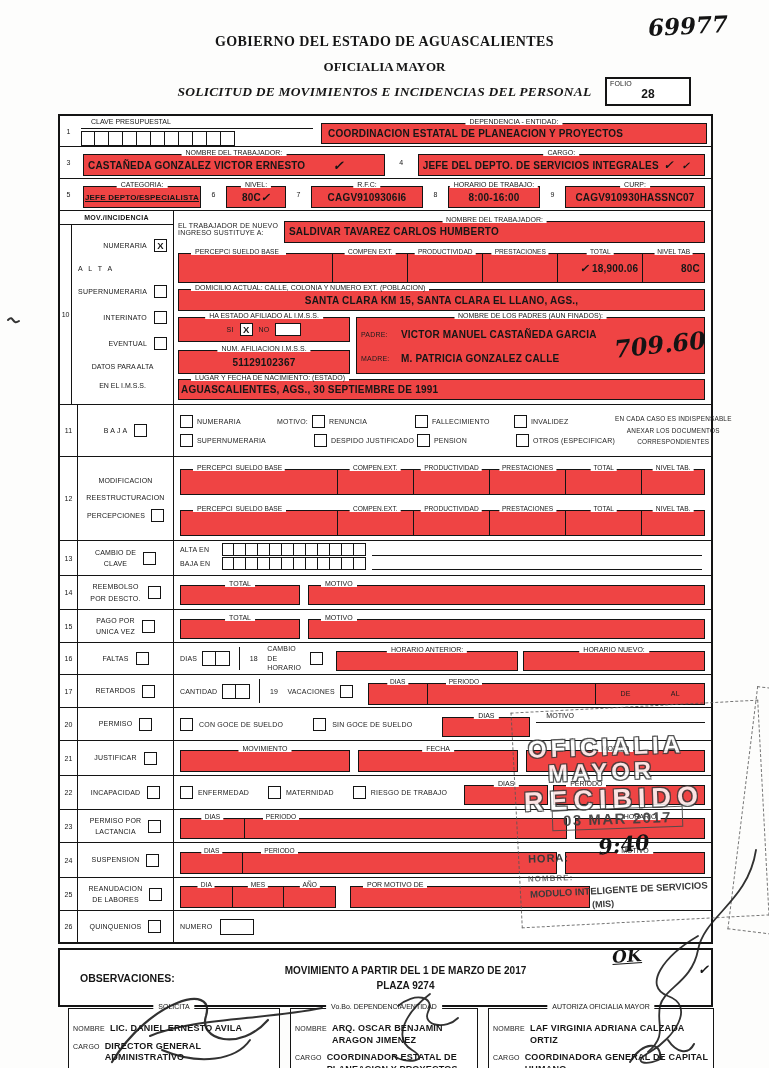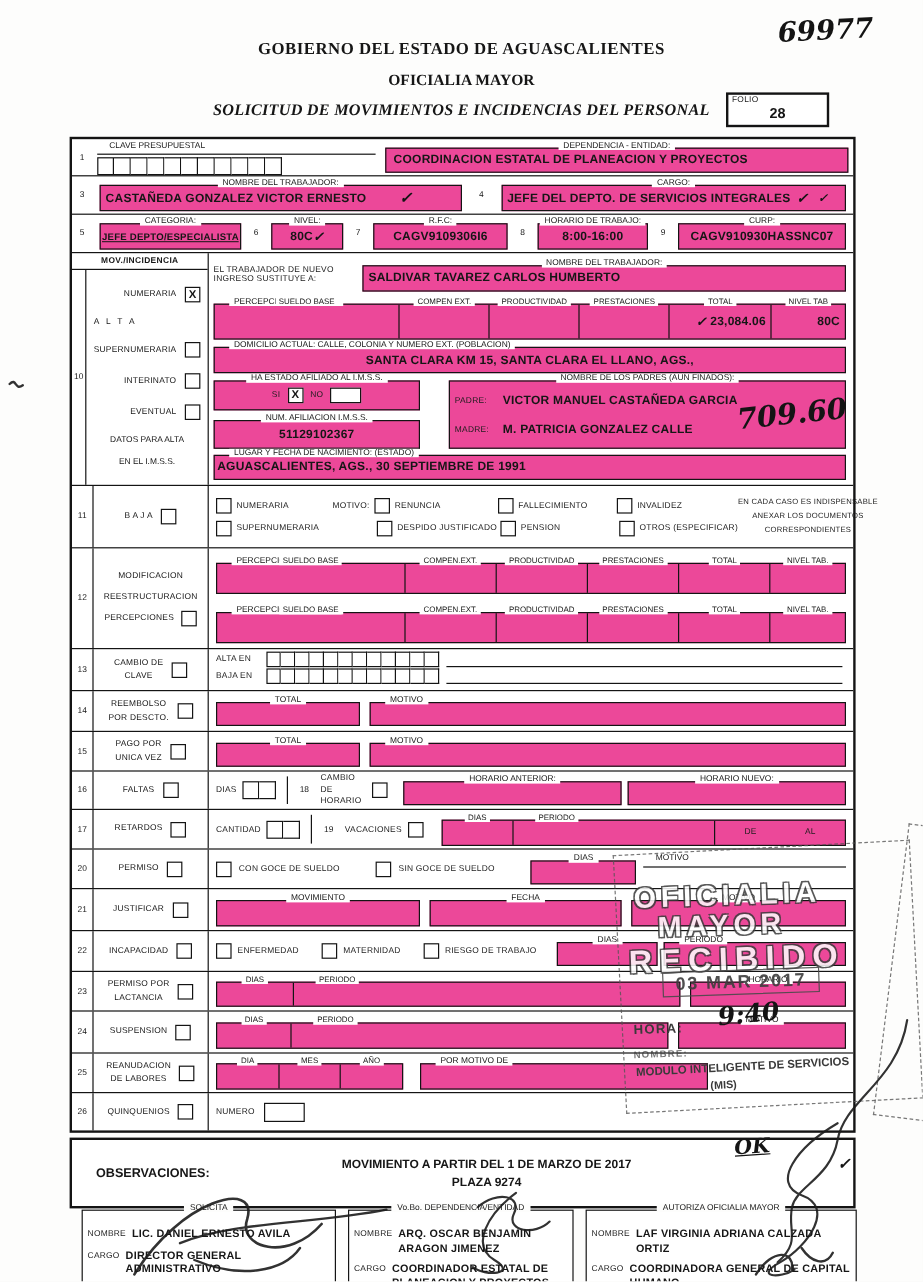--- a/index.html
+++ b/index.html
@@ -31,21 +31,21 @@
             display:flex; align-items:center; justify-content:center; gap:7px; text-align:center; padding:2px; }
   .ltxt { font-size:7px; letter-spacing:.2px; line-height:1.6; }
   .content { flex:1; position:relative; display:flex; align-items:center; gap:8px; padding:4px 6px; min-width:0; }
 
   .tl { font-size:7px; letter-spacing:.2px; white-space:nowrap; color:#1c1c1c; }
   .bv { font-weight:bold; font-size:10px; letter-spacing:.2px; }
 
   .cb { width:13px; height:13px; min-width:13px; border:1.7px solid #141414; display:inline-flex;
         align-items:center; justify-content:center; font-weight:bold; font-size:9.5px; background:#fff; }
 
-  .fbox { position:relative; border:1.7px solid #141414; background:#ec4899; display:flex;
+  .fbox { position:relative; border:1.7px solid #141414; background:#ef4444; display:flex;
           align-items:center; justify-content:center; margin-top:5px; min-height:20px; }
   .fbox > .flabel { position:absolute; top:-6px; left:50%; transform:translateX(-50%);
                     background:#fff; padding:0 4px; font-size:7px; white-space:nowrap; }
   .fbox > .flabel.ll { left:12px; transform:none; }
   .fline { position:relative; border-top:1.6px solid #141414; margin-top:5px; align-self:flex-start; }
   .fline > .flabel { position:absolute; top:-11px; left:10px; background:transparent; font-size:7px; white-space:nowrap; }
 
   .pcols { display:flex; width:100%; align-self:stretch; align-items:stretch; }
   .pcol { flex:1; position:relative; border-left:1.3px solid #141414; display:flex;
           align-items:center; justify-content:flex-end; padding:2px 4px; }
@@ -68,21 +68,21 @@
              padding:3px 0; letter-spacing:.3px; }
   .l10body { flex:1; display:flex; }
   .l10num { width:16px; display:flex; align-items:center; justify-content:center; font-size:7px;
             border-right:1.3px solid #141414; }
   .altalist { flex:1; display:flex; flex-direction:column; justify-content:space-around; padding:8px 6px; }
   .altarow { display:flex; align-items:center; justify-content:flex-end; gap:7px; font-size:7px; }
   .alta-tag { font-size:7px; letter-spacing:2px; text-align:left; }
   .datalta { font-size:7px; text-align:center; }
 
   .r10content { flex:1; display:flex; flex-direction:column; padding:2px 6px 4px 4px; }
-  .sub { display:flex; align-items:center; gap:24px; position:relative; }
+  .sub { display:flex; align-items:center; gap:6px; position:relative; }
 
   
   .obsbox { position:absolute; left:58px; top:948px; width:655px; height:59px; border:2px solid #141414;
             background:#fff; display:flex; align-items:center; }
   .obslabel { font-weight:bold; font-size:10.5px; padding-left:20px; width:190px; }
   .obstext { text-align:center; font-weight:bold; font-size:10px; line-height:1.5; }
 
   .footer { position:absolute; left:68px; top:1008px; width:646px; height:70px; display:flex; gap:10px; }
   .fcol { position:relative; border:1.7px solid #141414; background:#fff; flex:none;
           padding:14px 4px 2px 4px; display:flex; flex-direction:column; gap:6px; }
@@ -251,21 +251,21 @@
                 </div>
               <div class="pcol">
                   <span class="plabel">PRODUCTIVIDAD</span>
                 </div>
               <div class="pcol">
                   <span class="plabel">PRESTACIONES</span>
                 </div>
               <div class="pcol" style="flex:1.15;gap:3px;">
                 <span class="plabel">TOTAL</span>
                 <span class="hw" style="font-size:11px;">✓</span>
-                <span class="bv">23,084.06</span>
+                <span class="bv">18,900.06</span>
               </div>
               <div class="pcol" style="flex:.8;">
                 <span class="plabel">NIVEL TAB</span>
                 <span class="bv">80C</span>
               </div>
             </div>
           </div>
         </div>
 
         <div class="sub" style="height:30px;">

